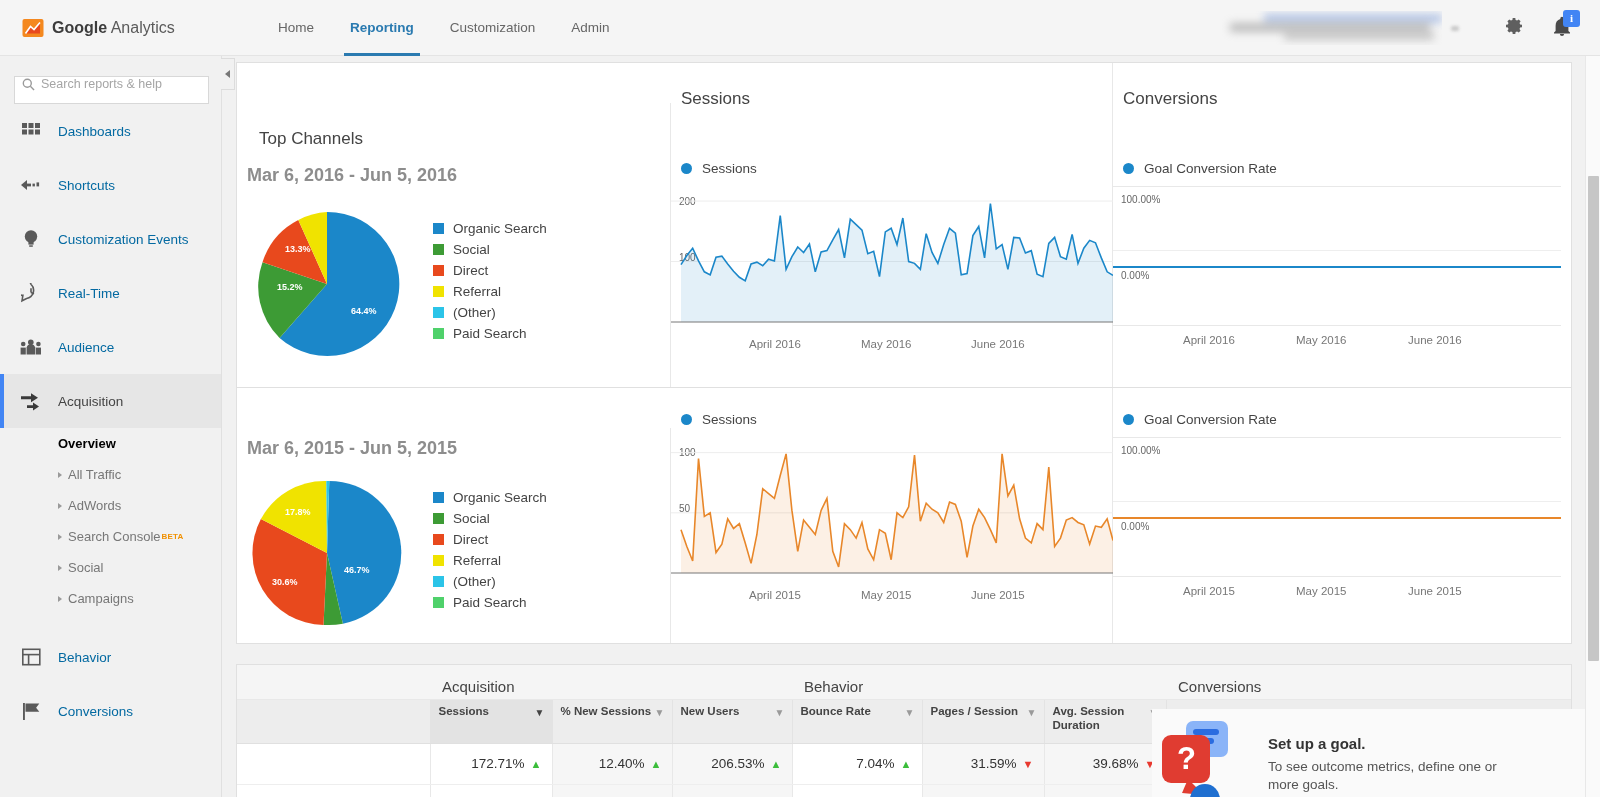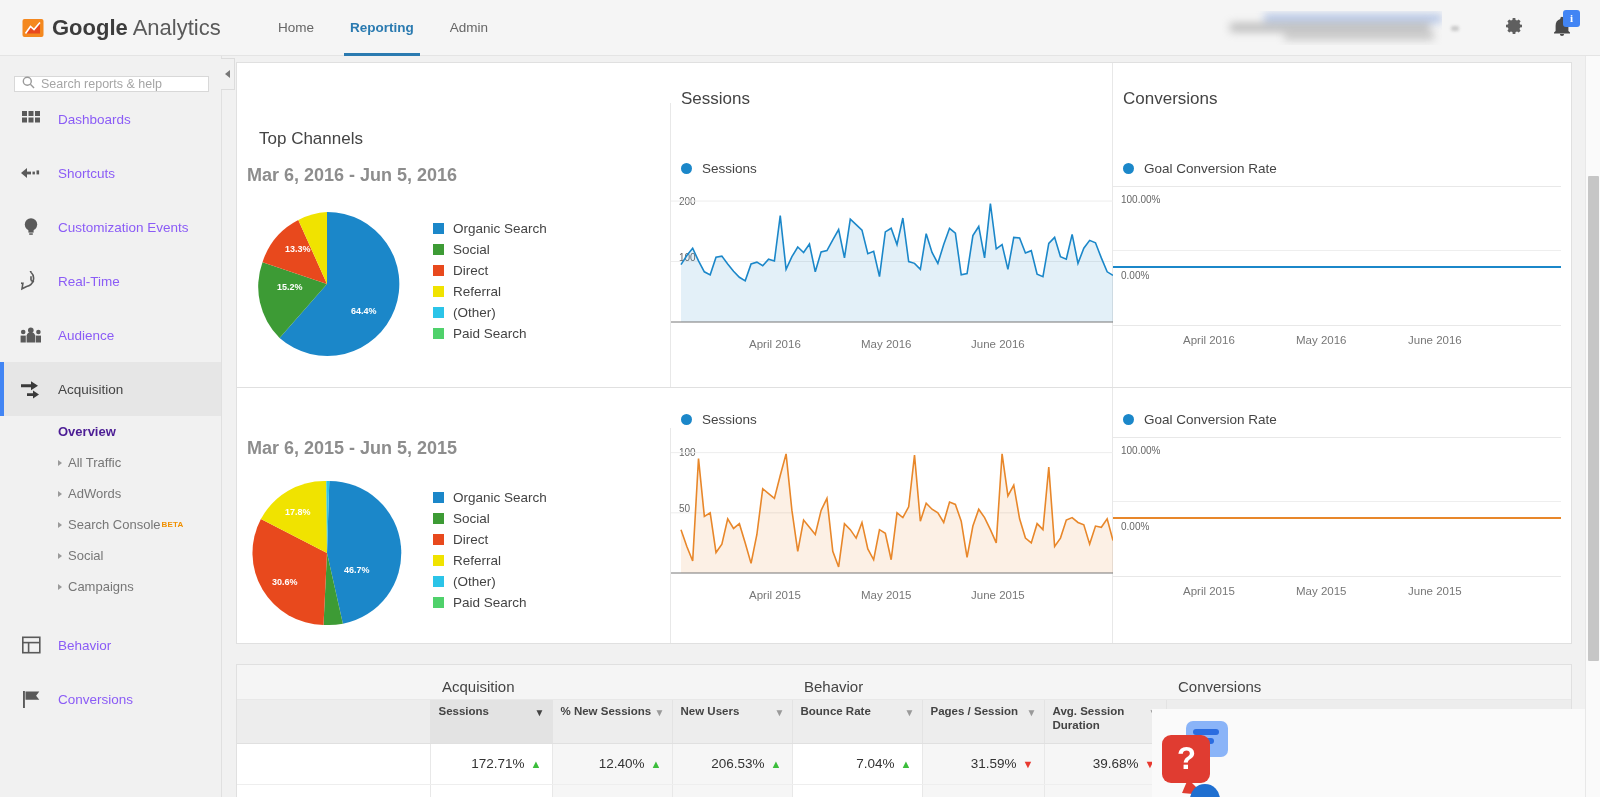--- a/index.html
+++ b/index.html
@@ -14,21 +14,21 @@
   #topbar {
     position: absolute; top: 0; left: 0; width: 1600px; height: 56px;
     background: #f5f5f5; border-bottom: 1px solid #e4e4e4;
     display: flex; align-items: center;
   }
   #brand { display: flex; align-items: center; margin-left: 22px; width: 200px; }
   #ga-logo-mark {
     width: 22px; height: 22px; margin-right: 8px; position: relative;
   }
   #ga-logo-mark svg { display: block; }
-  #brand-text { font-size: 22px; color: #5a5a5a; white-space: nowrap; }
+  #brand-text { font-size: 16px; color: #5a5a5a; white-space: nowrap; }
   #brand-text b { color: #3c3c3c; font-weight: bold; }
 
   #topnav { display: flex; align-items: center; height: 56px; margin-left: 38px; }
   .topnav-item {
     font-size: 13.5px; color: #666; padding: 0 18px; line-height: 56px;
     height: 56px; cursor: pointer; position: relative; white-space: nowrap;
   }
   .topnav-item.active { color: #2a7ab0; font-weight: bold; }
   .topnav-item.active::after {
     content: ""; position: absolute; left: 12px; right: 12px; bottom: 0;
@@ -72,52 +72,52 @@
     font-weight: bold; line-height: 17px; text-align: center; padding: 0 3px;
     font-family: "Liberation Serif", serif;
   }
 
   
   #sidebar {
     position: absolute; left: 0; top: 56px; width: 222px; height: 741px;
     background: #f1f1f1; border-right: 1px solid #e0e0e0; overflow: hidden;
   }
   #search-wrap {
-    margin: 20px 12px 0 14px; height: 16px; background: #fff;
-    border: 1px solid #d8d8d8; display: flex; align-items: center; padding: 0 7px;
+    margin: 20px 12px 0 14px; height: 28px; background: #fff;
+    border: 1px solid #d8d8d8; display: flex; align-items: flex-start; padding: 0 7px;
   }
   #search-input {
     border: 0; outline: 0; font-size: 12.5px; color: #888; flex: 1;
     font-family: "Liberation Sans", sans-serif; background: transparent;
     margin-left: 6px;
   }
   #search-input::placeholder { color: #a5a5a5; }
 
   .nav-item {
     display: flex; align-items: center; height: 54px; padding-left: 18px;
     cursor: pointer; position: relative;
   }
   .nav-item .nav-ico {
     width: 26px; height: 24px; display: flex; align-items: center;
     justify-content: center; margin-right: 14px; flex: 0 0 26px;
   }
-  .nav-item .nav-label { font-size: 13.5px; color: #8b5cf6; }
+  .nav-item .nav-label { font-size: 13.5px; color: #0369a1; }
   .nav-item.active { background: #e6e6e6; }
   .nav-item.active::before {
     content: ""; position: absolute; left: 0; top: 0; bottom: 0; width: 4px;
     background: #4285f4;
   }
   .nav-item.active .nav-label { color: #444; }
 
   .subnav { background: #f1f1f1; }
   .subnav-item {
     height: 31px; display: flex; align-items: center; padding-left: 58px;
     font-size: 13px; color: #777; cursor: pointer;
   }
-  .subnav-item.cur { color: #4c1d95; font-weight: bold; padding-left: 58px; }
+  .subnav-item.cur { color: #000000; font-weight: bold; padding-left: 58px; }
   .subnav-item .tri {
     width: 0; height: 0; border-left: 4px solid #9a9a9a;
     border-top: 3.5px solid transparent; border-bottom: 3.5px solid transparent;
     margin-right: 6px; flex: 0 0 4px;
   }
   .beta-tag {
     font-size: 8px; color: #f09000; font-weight: bold; vertical-align: super;
     margin-left: 1px; letter-spacing: .2px;
   }
 
@@ -242,20 +242,21 @@
         <path d="M3.5 16.5 L8.5 9.5 L12 12.5 L18 5.5 L18 16.5 Z" fill="#e8491d"></path>
         <path d="M3.5 16.5 L8.5 9.5 L12 12.5 L18 5.5" stroke="#fff" stroke-width="1.6" fill="none"></path>
       </svg>
     </span>
     <span id="brand-text"><b>Google</b><span> Analytics</span></span>
   </div>
 
   <div id="topnav">
     <div class="topnav-item">Home</div>
     <div class="topnav-item active">Reporting</div>
+    <div class="topnav-item">Customization</div>
     <div class="topnav-item">Admin</div>
   </div>
 
   <div id="topright">
     <div id="account-blur">
       <div class="bl1"></div>
         <div class="bl2"></div>
         <div class="bl3"></div>
     </div>
     <div id="account-caret">
@@ -675,20 +676,24 @@
             <rect x="33" y="12" width="26" height="6" rx="3" fill="#2a6ce0"></rect>
             <rect x="33" y="21" width="21" height="6" rx="3" fill="#2a6ce0"></rect>
             <rect x="33" y="30" width="15" height="6" rx="3" fill="#2a6ce0"></rect>
             <path d="M28 36 L40 44 L30 46 Z" fill="#8ab4f8"></path>
             <rect x="2" y="18" width="48" height="48" rx="9" fill="#e03c31"></rect>
             <path d="M28 62 L44 78 L22 76 Z" fill="#e03c31"></path>
             <text x="17" y="52" fill="#fff" font-size="31" font-weight="bold" font-family="Liberation Sans, sans-serif">?</text>
             <circle cx="45" cy="82" r="15" fill="#1f6fd0"></circle>
           </svg>
         </div>
+        <div id="goal-txt">
+          <div id="goal-h">Set up a goal.</div>
+          <div id="goal-p">To see outcome metrics, define one or more goals.</div>
+        </div>
       </div>
     </div>
 
   </div>
 </div>
 
 <div id="vscroll">
   <div id="vthumb"></div>
 </div>
 

